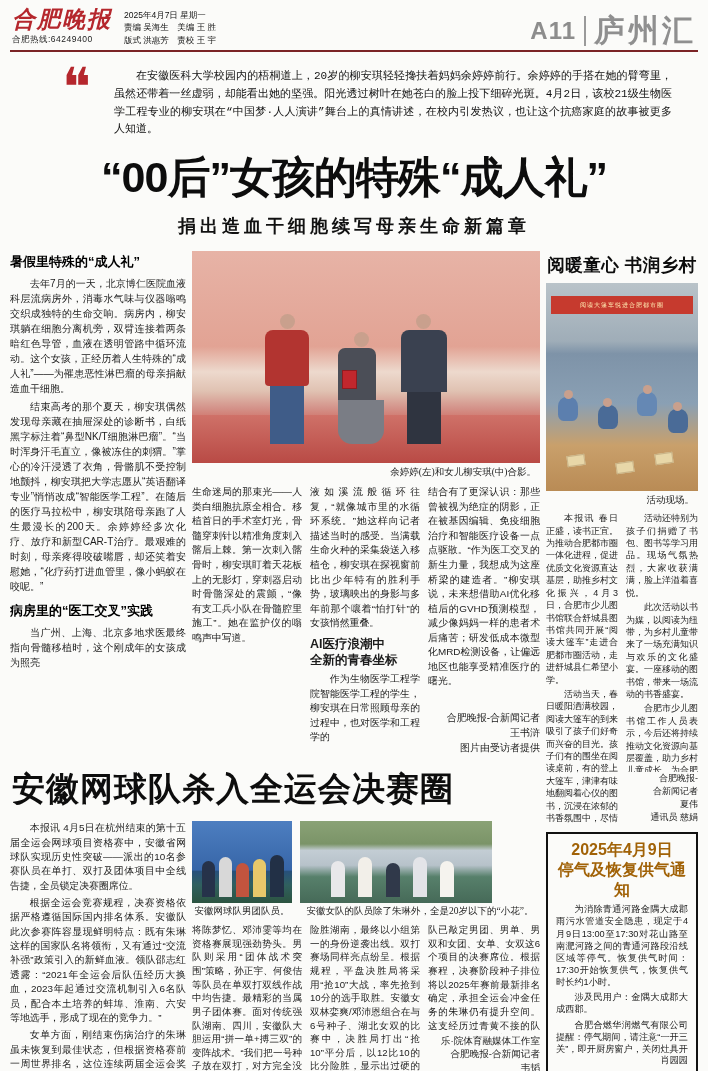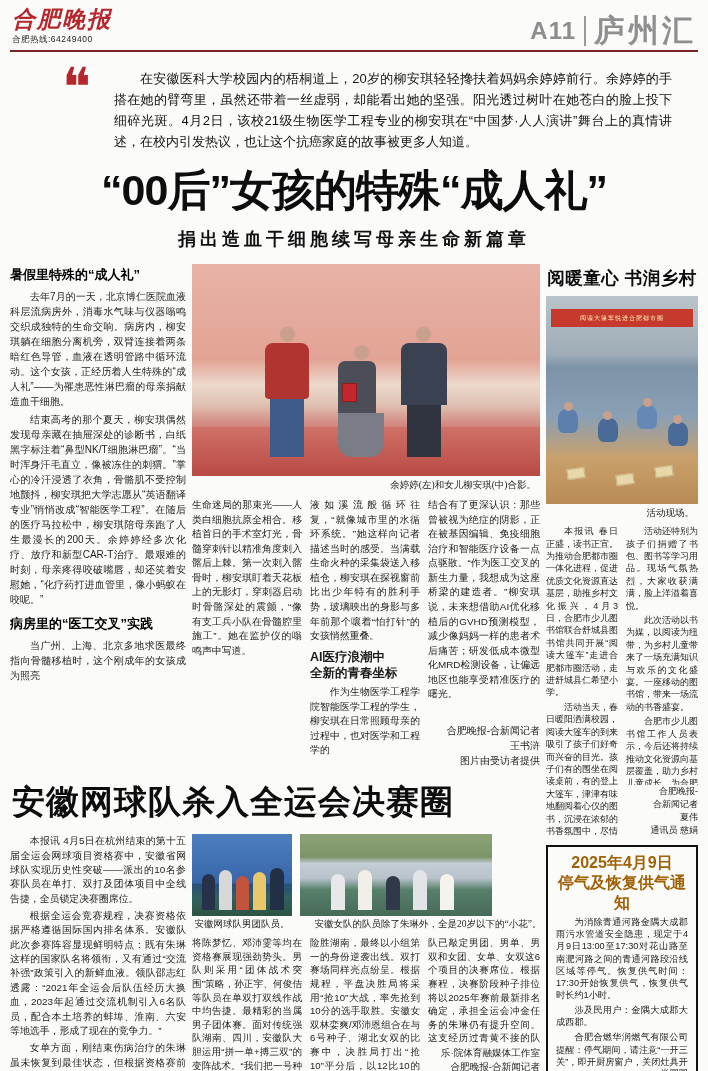--- a/index.html
+++ b/index.html
@@ -14,21 +14,21 @@
   .logo{color:#b5272d;font-size:23px;font-weight:bold;font-style:italic;letter-spacing:2px;line-height:1.05;font-family:"Liberation Serif","DejaVu Serif",serif;}
   .hotline{font-size:8.5px;color:#222;margin-top:2px;letter-spacing:0.5px;}
   .pubinfo{font-size:8.5px;line-height:1.45;margin-left:12px;margin-top:1px;color:#111;}
   .pagemark{margin-left:auto;display:flex;align-items:center;color:#8d8d8d;margin-top:2px;}
   .page-no{font-size:24px;font-weight:bold;letter-spacing:1px;}
   .pm-divider{width:2px;height:30px;background:#9a9a9a;margin:0 8px;}
   .section-name{font-size:31px;font-weight:bold;letter-spacing:3px;color:#8f8f8f;}
   
   .lead{display:flex;margin:16px 26px 0 52px;}
   .qmark{color:#b5272d;font-size:54px;line-height:0.75;width:52px;flex:none;font-family:"DejaVu Serif",serif;}
-  .lead-text{font-size:13px;line-height:1.62;text-align:justify;text-indent:2em;color:#111;}
+  .lead-text{font-size:11px;line-height:1.62;text-align:justify;text-indent:2em;color:#111;font-family:Liberation Mono, monospace;}
   
   .main-head{text-align:center;font-size:43px;font-weight:900;margin-top:10px;color:#0d0d0d;letter-spacing:-1px;}
   .main-sub{text-align:center;font-size:18px;font-weight:700;letter-spacing:4px;margin-top:7px;color:#111;}
   
   .body-grid{display:flex;gap:6px;margin-top:13px;}
   .left-zone{width:530px;flex:none;}
   .right-rail{width:152px;flex:none;}
   
   .main-article{display:flex;gap:6px;height:508px;overflow:hidden;}
   .m-col1{width:176px;flex:none;overflow:hidden;}
@@ -61,21 +61,21 @@
   .tennis{margin-top:8px;}
   .tennis-head{font-size:33px;font-weight:900;letter-spacing:1px;margin:2px 0 9px 2px;color:#0d0d0d;}
   .t-grid{display:flex;gap:6px;height:258px;overflow:hidden;}
   .t-col1{width:176px;flex:none;overflow:hidden;}
   .t-col1 p.body{font-size:9.9px;line-height:1.45;}
   .t-right{width:348px;flex:none;}
   .t-photos{display:flex;gap:8px;}
   .photo-t1{width:100px;height:82px;flex:none;position:relative;overflow:hidden;background:linear-gradient(180deg,#4d7ec0 0%,#3766a8 60%,#27507c 61%,#30605f 78%,#2c5440 100%);}
   .photo-t2{width:192px;height:82px;flex:none;position:relative;overflow:hidden;background:linear-gradient(180deg,#8aa276 0%,#7b9468 28%,#c3cdd4 36%,#b7c2ca 54%,#57806b 68%,#466a58 100%);}
   .tp,.tq{position:absolute;bottom:8%;border-radius:7px 7px 0 0;}
-  .t-caps{display:flex;gap:16px;margin-top:2px;}
+  .t-caps{display:flex;gap:8px;margin-top:2px;}
   .t-caps .caption{text-align:center;margin:0;}
   .cap1{width:100px;flex:none;} .cap2{width:240px;flex:none;text-align:left;}
   .t-cols{display:flex;gap:8px;margin-top:5px;height:152px;overflow:hidden;}
   .t-colA,.t-colB{width:110px;flex:none;overflow:hidden;}
   .t-colC{width:112px;flex:none;display:flex;flex-direction:column;overflow:hidden;}
   .t-cols p.body{font-size:9.6px;line-height:1.42;}
   .t-colC .grow{flex:1;overflow:hidden;}
   .t-byline{font-size:9.6px;text-align:right;line-height:1.45;}
   
   .read-head{font-size:17.5px;font-weight:900;text-align:center;letter-spacing:0.5px;margin:2px 0 6px;color:#0d0d0d;}
@@ -102,20 +102,25 @@
 </head>
 <body>
 
 <div class="page">
 
   <div class="masthead">
     <div class="logo-block">
       <div class="logo">合肥晚报</div>
       <div class="hotline">合肥热线:64249400</div>
     </div>
+    <div class="pubinfo">
+      <div>2025年4月7日 星期一</div>
+      <div>责编 吴海生　美编 王 胜</div>
+      <div>版式 洪惠芳　责校 王 宇</div>
+    </div>
     <div class="pagemark">
       <div class="page-no">A11</div>
       <div class="pm-divider"></div>
       <div class="section-name">庐州汇</div>
     </div>
   </div>
 
   <div class="lead">
     <div class="qmark">❝</div>
     <div class="lead-text">在安徽医科大学校园内的梧桐道上，20岁的柳安琪轻轻搀扶着妈妈余婷婷前行。余婷婷的手搭在她的臂弯里，虽然还带着一丝虚弱，却能看出她的坚强。阳光透过树叶在她苍白的脸上投下细碎光斑。4月2日，该校21级生物医学工程专业的柳安琪在“中国梦·人人演讲”舞台上的真情讲述，在校内引发热议，也让这个抗癌家庭的故事被更多人知道。</div>

